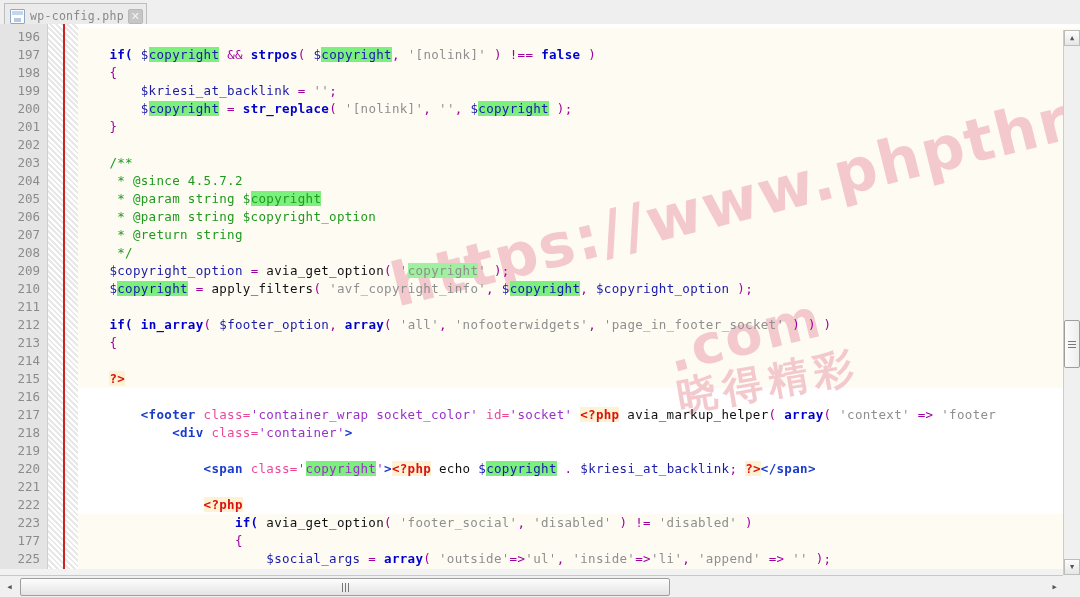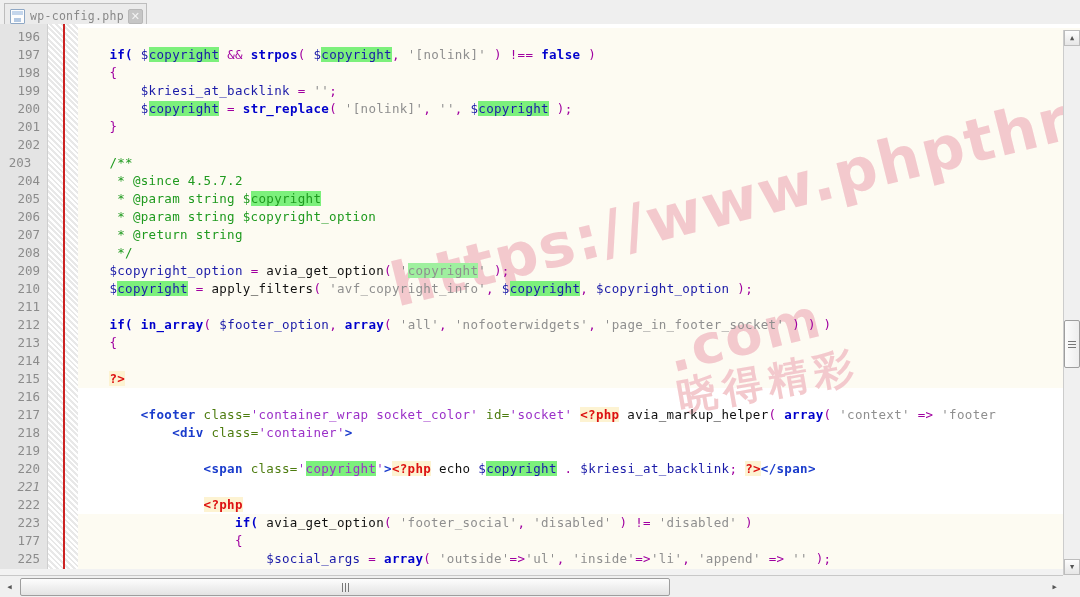--- a/index.html
+++ b/index.html
@@ -122,21 +122,21 @@
 
   
   .k   {color:#0000cc;font-weight:bold;}   
   .fn  {color:#0000cc;font-weight:bold;}   
   .var {color:#1a1aa8;}                    
   .str {color:#8f8f8f;}                    
   .op  {color:#a000a0;}                    
   .cmt {color:#1f9a1f;}                    
   .plain{color:#111111;}
   .tag {color:#1a3ccc;font-weight:bold;}   
-  .attr{color:#4d7c0f;}                    
+  .attr{color:#ec4899;}                    
   .aval{color:#9b30c8;}                    
   .phpt{color:#dd1111;font-weight:bold;background:#fdf3d2;} 
   .hl  {background:#7cf07c;}                
   .hls {background:#9ff09f;}                
 
   
   #wm{
     position:absolute;left:0;top:0;width:1002px;height:545px;
     pointer-events:none;overflow:hidden;
   }
@@ -205,39 +205,39 @@
 
 <div id="editor">
   <div id="linenums">
       <div class="ln" style="top: 4px;">196</div>
       <div class="ln" style="top: 22px;">197</div>
       <div class="ln" style="top: 40px;">198</div>
       <div class="ln" style="top: 58px;">199</div>
       <div class="ln" style="top: 76px;">200</div>
       <div class="ln" style="top: 94px;">201</div>
       <div class="ln" style="top: 112px;">202</div>
-      <div class="ln" style="top: 130px; text-align: center;">203</div>
+      <div class="ln" style="top: 130px;">203</div>
       <div class="ln" style="top: 148px;">204</div>
       <div class="ln" style="top: 166px;">205</div>
       <div class="ln" style="top: 184px;">206</div>
       <div class="ln" style="top: 202px;">207</div>
       <div class="ln" style="top: 220px;">208</div>
       <div class="ln" style="top: 238px;">209</div>
       <div class="ln" style="top: 256px;">210</div>
       <div class="ln" style="top: 274px;">211</div>
       <div class="ln" style="top: 292px;">212</div>
       <div class="ln" style="top: 310px;">213</div>
       <div class="ln" style="top: 328px;">214</div>
       <div class="ln" style="top: 346px;">215</div>
       <div class="ln" style="top: 364px;">216</div>
       <div class="ln" style="top: 382px;">217</div>
       <div class="ln" style="top: 400px;">218</div>
       <div class="ln" style="top: 418px;">219</div>
       <div class="ln" style="top: 436px;">220</div>
-      <div class="ln" style="top: 454px; font-style: italic;">221</div>
+      <div class="ln" style="top: 454px;">221</div>
       <div class="ln" style="top: 472px;">222</div>
       <div class="ln" style="top: 490px;">223</div>
       <div class="ln" style="top: 508px;">177</div>
       <div class="ln" style="top: 526px;">225</div>
       <div class="ln" style="top: 544px;">226</div>
     </div>
   <div id="foldgutter">
       <div class="fold" style="top: 43px;"></div>
       <div class="folddash" style="top: 102px;"></div>
       <div class="fold" style="top: 133px;"></div>

